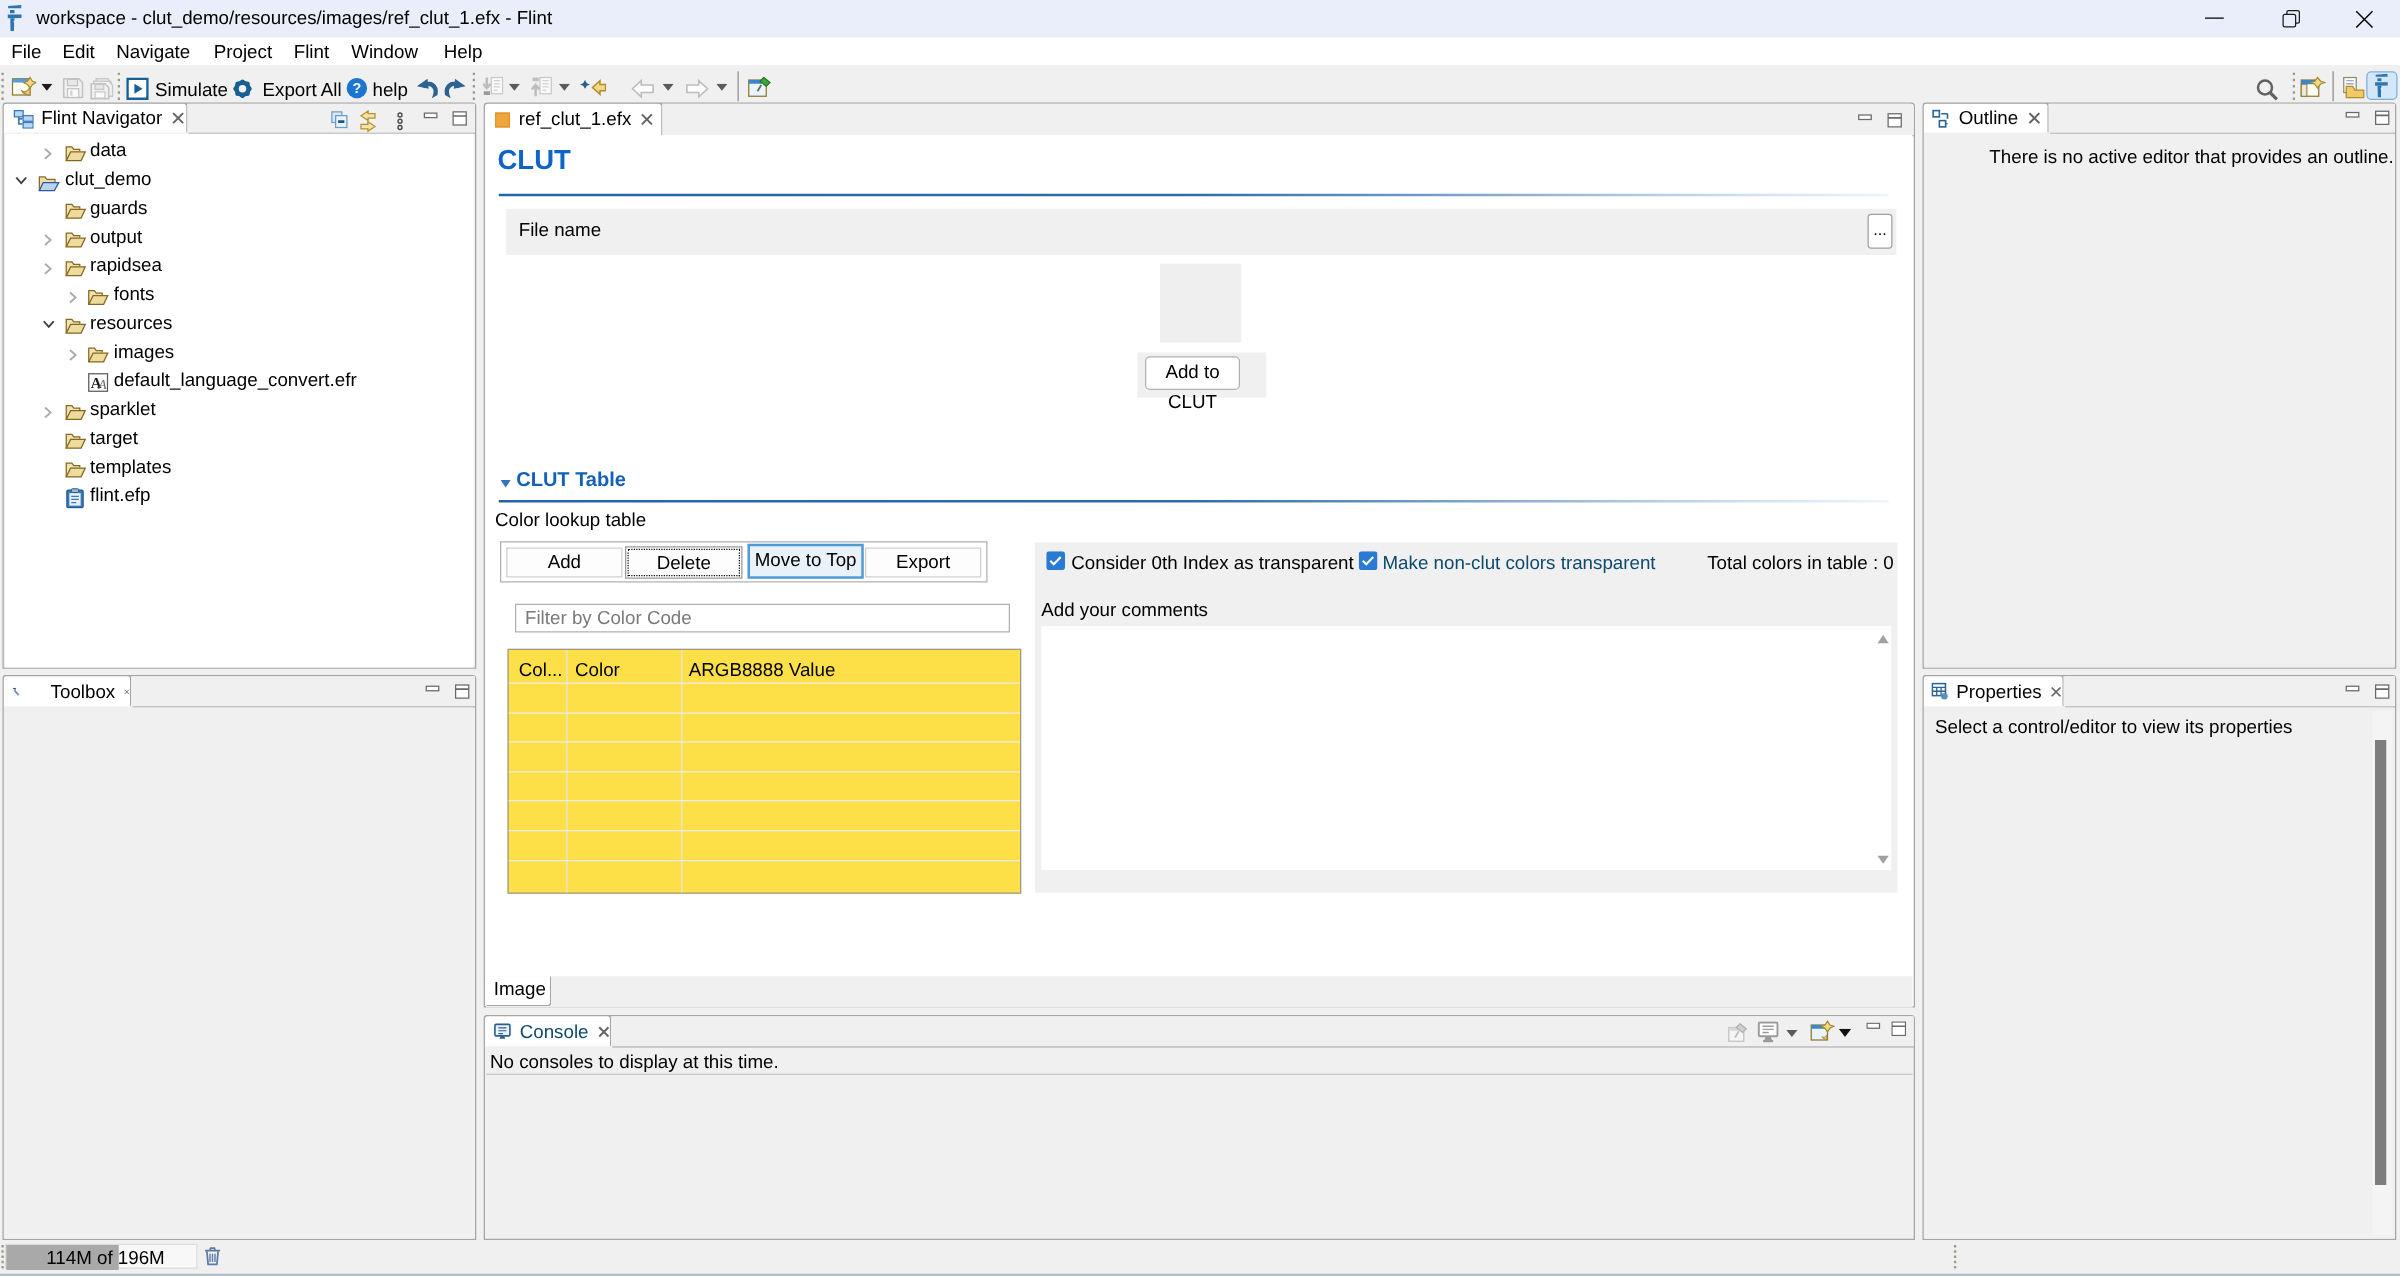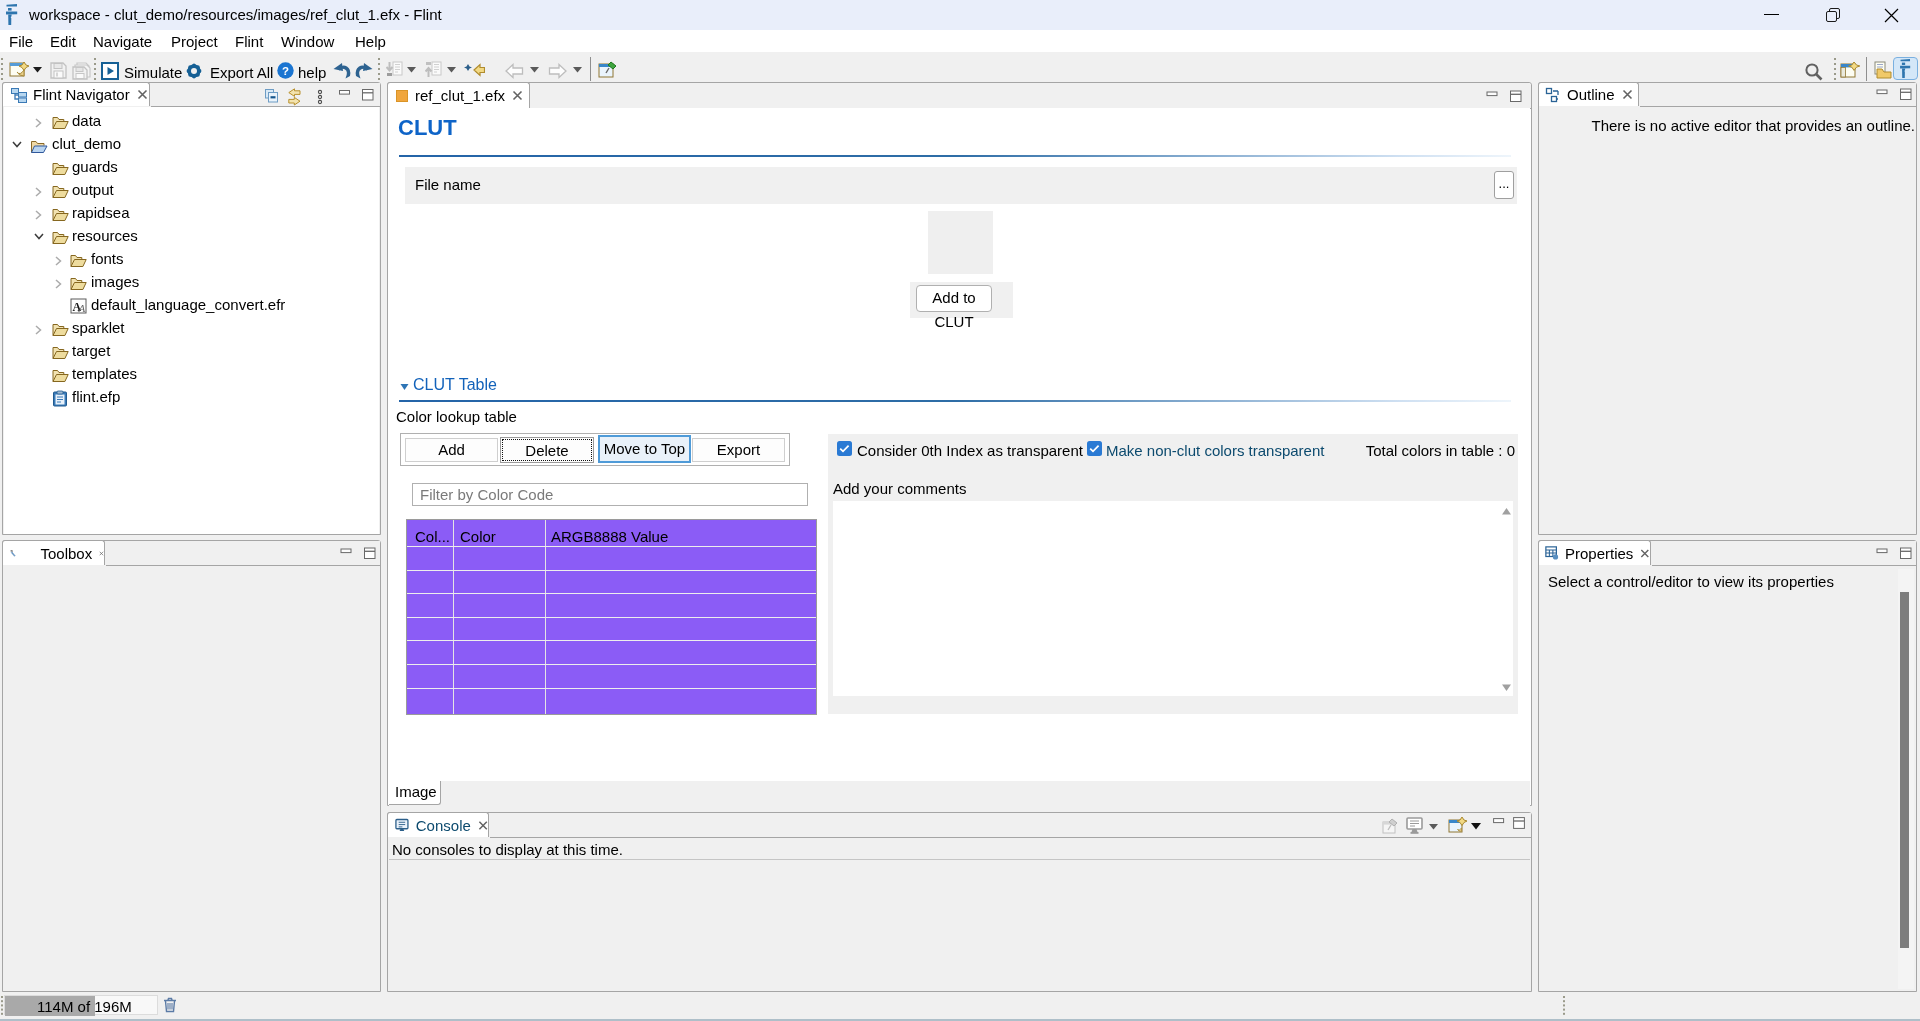--- a/index.html
+++ b/index.html
@@ -314,44 +314,44 @@
           </svg>
         </span>
         <span class="tico" style="left:48px;">
           <svg width="18" height="15" viewBox="0 0 18 15">
             <use href="#fold"></use>
           </svg>
         </span>
         <span class="tt" style="left:68px;">rapidsea</span>
       </div>
     <div class="trow">
+        <span class="tw" style="left:51px;">
+          <svg width="7" height="10" viewBox="0 0 7 10">
+            <path d="M1 1 L5.5 5 L1 9" fill="none" stroke="#ababab" stroke-width="1.5"></path>
+          </svg>
+        </span>
+        <span class="tico" style="left:66px;">
+          <svg width="18" height="15" viewBox="0 0 18 15">
+            <use href="#fold"></use>
+          </svg>
+        </span>
+        <span class="tt" style="left:87px;">fonts</span>
+      </div>
+    <div class="trow">
         <span class="tw" style="left:30px;">
           <svg width="10" height="7" viewBox="0 0 10 7">
             <path d="M1 1 L5 5.5 L9 1" fill="none" stroke="#3c3c3c" stroke-width="1.5"></path>
           </svg>
         </span>
         <span class="tico" style="left:48px;">
           <svg width="18" height="15" viewBox="0 0 18 15">
             <use href="#fold"></use>
           </svg>
         </span>
         <span class="tt" style="left:68px;">resources</span>
-      </div>
-    <div class="trow">
-        <span class="tw" style="left:51px;">
-          <svg width="7" height="10" viewBox="0 0 7 10">
-            <path d="M1 1 L5.5 5 L1 9" fill="none" stroke="#ababab" stroke-width="1.5"></path>
-          </svg>
-        </span>
-        <span class="tico" style="left:66px;">
-          <svg width="18" height="15" viewBox="0 0 18 15">
-            <use href="#fold"></use>
-          </svg>
-        </span>
-        <span class="tt" style="left:87px;">fonts</span>
       </div>
     <div class="trow">
         <span class="tw" style="left:51px;">
           <svg width="7" height="10" viewBox="0 0 7 10">
             <path d="M1 1 L5.5 5 L1 9" fill="none" stroke="#ababab" stroke-width="1.5"></path>
           </svg>
         </span>
         <span class="tico" style="left:66px;">
           <svg width="18" height="15" viewBox="0 0 18 15">
             <use href="#fold"></use>
@@ -463,21 +463,21 @@
     </div>
 
     <div class="abs" style="left:539px;top:103px;width:65px;height:63px;background:#efefef;"></div>
 
     <div class="abs" style="left:521px;top:174px;width:103px;height:36px;background:#f0f0f0;"></div>
     <div class="abs t15" style="left:527px;top:177px;width:76px;height:27px;background:#fff;border:1px solid #b0b0b0;border-radius:4px;text-align:center;line-height:24px;color:#000;">Add to CLUT</div>
 
     <svg class="abs" style="left:11px;top:275px;" width="9" height="8" viewBox="0 0 9 8">
         <path d="M0.5 1 H8.5 L4.5 7 Z" fill="#2e75b6"></path>
       </svg>
-    <div class="abs" style="left:24px;top:268px;font-size:16px;font-weight:normal;color:#1262ba;">CLUT Table</div>
+    <div class="abs" style="left:24px;top:268px;font-size:16px;font-weight:bold;color:#1262ba;">CLUT Table</div>
     <div class="abs" style="left:10px;top:292px;width:1112px;height:2px;background:linear-gradient(to right,#2464a8 0%,#2e6da6 50%,#cfe0f2 90%,#eef5fb 100%);"></div>
     <div class="abs t15" style="left:7px;top:300px;color:#000;">Color lookup table</div>
 
     <div class="abs" style="left:11px;top:325px;width:390px;height:33px;border:1px solid #b0b0b0;background:#fff;"></div>
     <div class="abs t15" style="left:16px;top:330px;width:93px;height:24px;background:#fdfdfd;border:1px solid #cfcfcf;text-align:center;line-height:21px;color:#000;">Add</div>
     <div class="abs t15" style="left:111px;top:329px;width:94px;height:26px;background:#fdfdfd;border:1px solid #9a9a9a;color:#000;">
         <div class="abs" style="left:1px;top:1px;right:1px;bottom:1px;border:1px dotted #111;text-align:center;line-height:21px;">Delete</div>
       </div>
     <div class="abs t15" style="left:209px;top:327px;width:93px;height:28px;background:#e9f1f9;border:2px solid #4f9bd8;text-align:center;line-height:23px;color:#000;">Move to Top</div>
     <div class="abs t15" style="left:303px;top:330px;width:93px;height:24px;background:#fdfdfd;border:1px solid #cfcfcf;text-align:center;line-height:21px;color:#000;">Export</div>
@@ -497,21 +497,21 @@
     <div class="abs t15" style="left:444px;top:372px;color:#000;">Add your comments</div>
     <div class="abs" style="left:444px;top:393px;width:680px;height:195px;background:#fff;"></div>
     <svg class="abs" style="left:1112px;top:399px;" width="11" height="9" viewBox="0 0 11 9">
         <path d="M5.5 1 L10 7.5 H1 Z" fill="#a0a0a0"></path>
       </svg>
     <svg class="abs" style="left:1112px;top:575px;" width="11" height="9" viewBox="0 0 11 9">
         <path d="M1 1.5 H10 L5.5 8 Z" fill="#a0a0a0"></path>
       </svg>
 
     <div class="abs t15" style="left:23px;top:375px;width:396px;height:23px;background:#fff;border:1px solid #b0b0b0;color:#7a7a7a;line-height:21px;padding-left:7px;">Filter by Color Code</div>
-    <div class="abs" style="left:17px;top:411px;width:411px;height:196px;border:1px solid #9a9a9a;background:#8b5cf6;">
+    <div class="abs" style="left:17px;top:411px;width:411px;height:196px;border:1px solid #9a9a9a;background:#fde047;">
       <div class="abs t15" style="left:8px;top:8px;color:#000;">Col...</div>
       <div class="abs t15" style="left:53px;top:8px;color:#000;">Color</div>
       <div class="abs t15" style="left:144px;top:8px;color:#000;">ARGB8888 Value</div>
       <div class="abs" style="left:46px;top:0;width:1px;bottom:0;background:#e4e4e4;"></div>
       <div class="abs" style="left:138px;top:0;width:1px;bottom:0;background:#e4e4e4;"></div>
       <div class="abs" style="left:0;top:26px;right:0;height:1px;background:#ededed;"></div>
       <div class="abs" style="left:0;top:50px;right:0;height:1px;background:#ededed;"></div>
       <div class="abs" style="left:0;top:73px;right:0;height:1px;background:#ededed;"></div>
       <div class="abs" style="left:0;top:97px;right:0;height:1px;background:#ededed;"></div>
       <div class="abs" style="left:0;top:120px;right:0;height:1px;background:#ededed;"></div>

